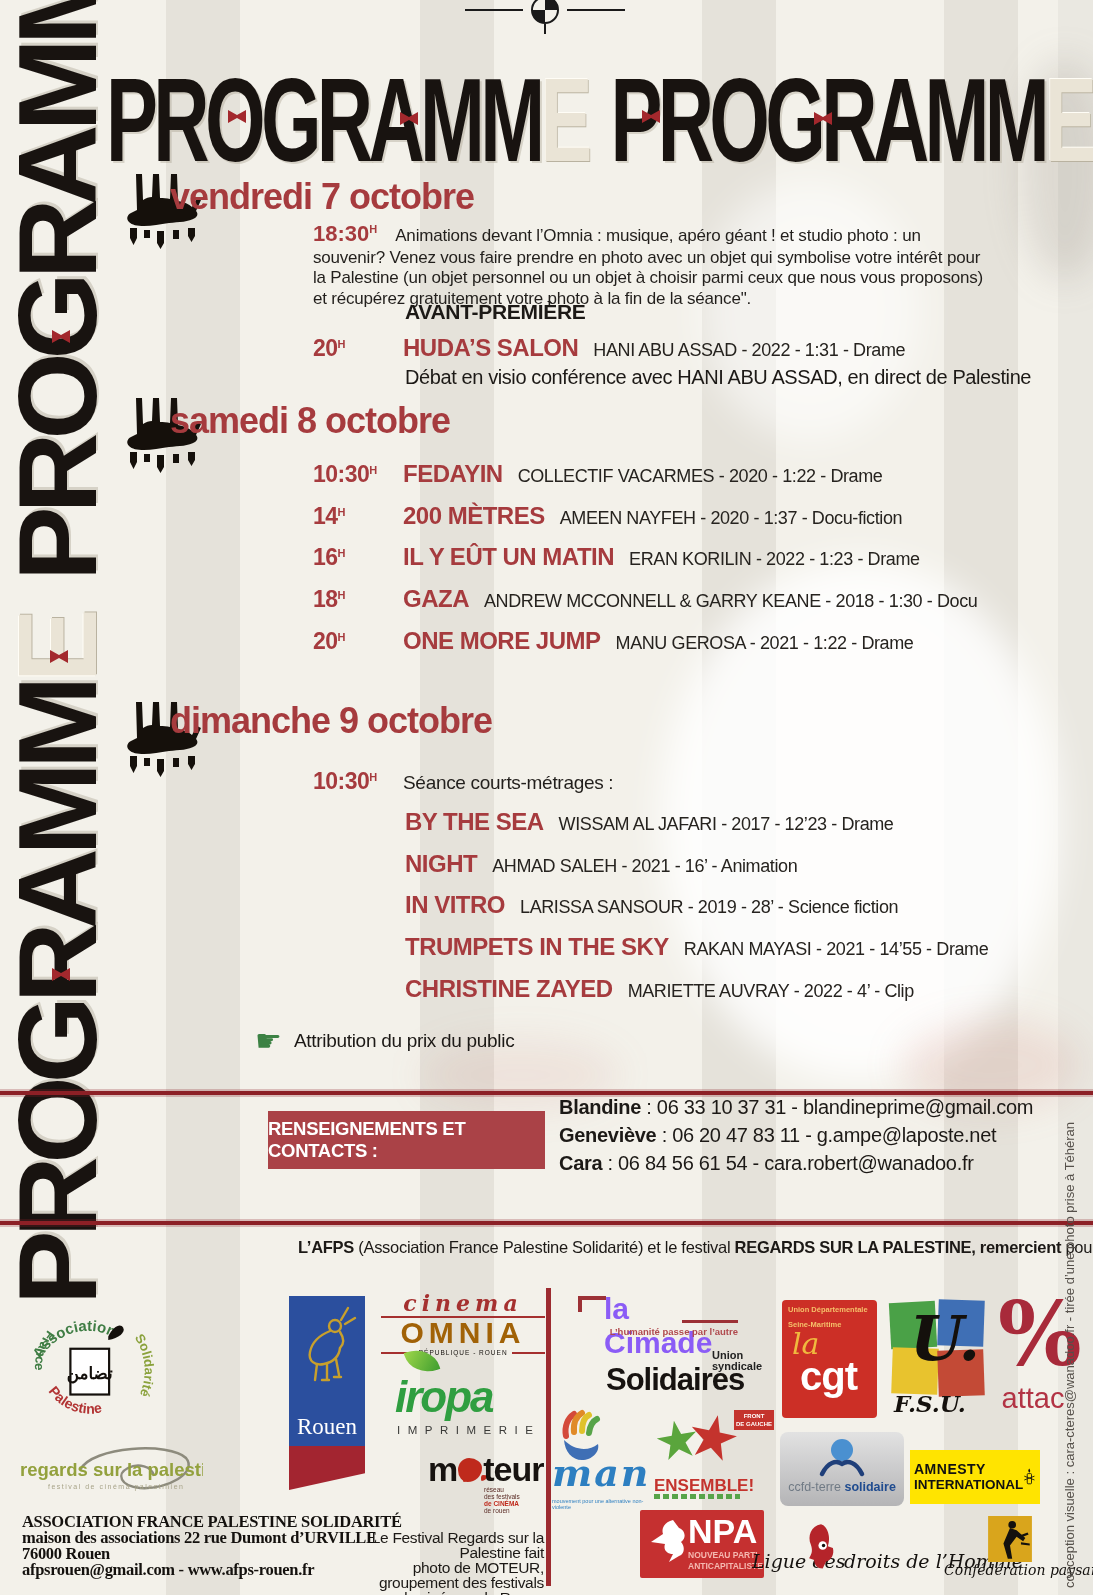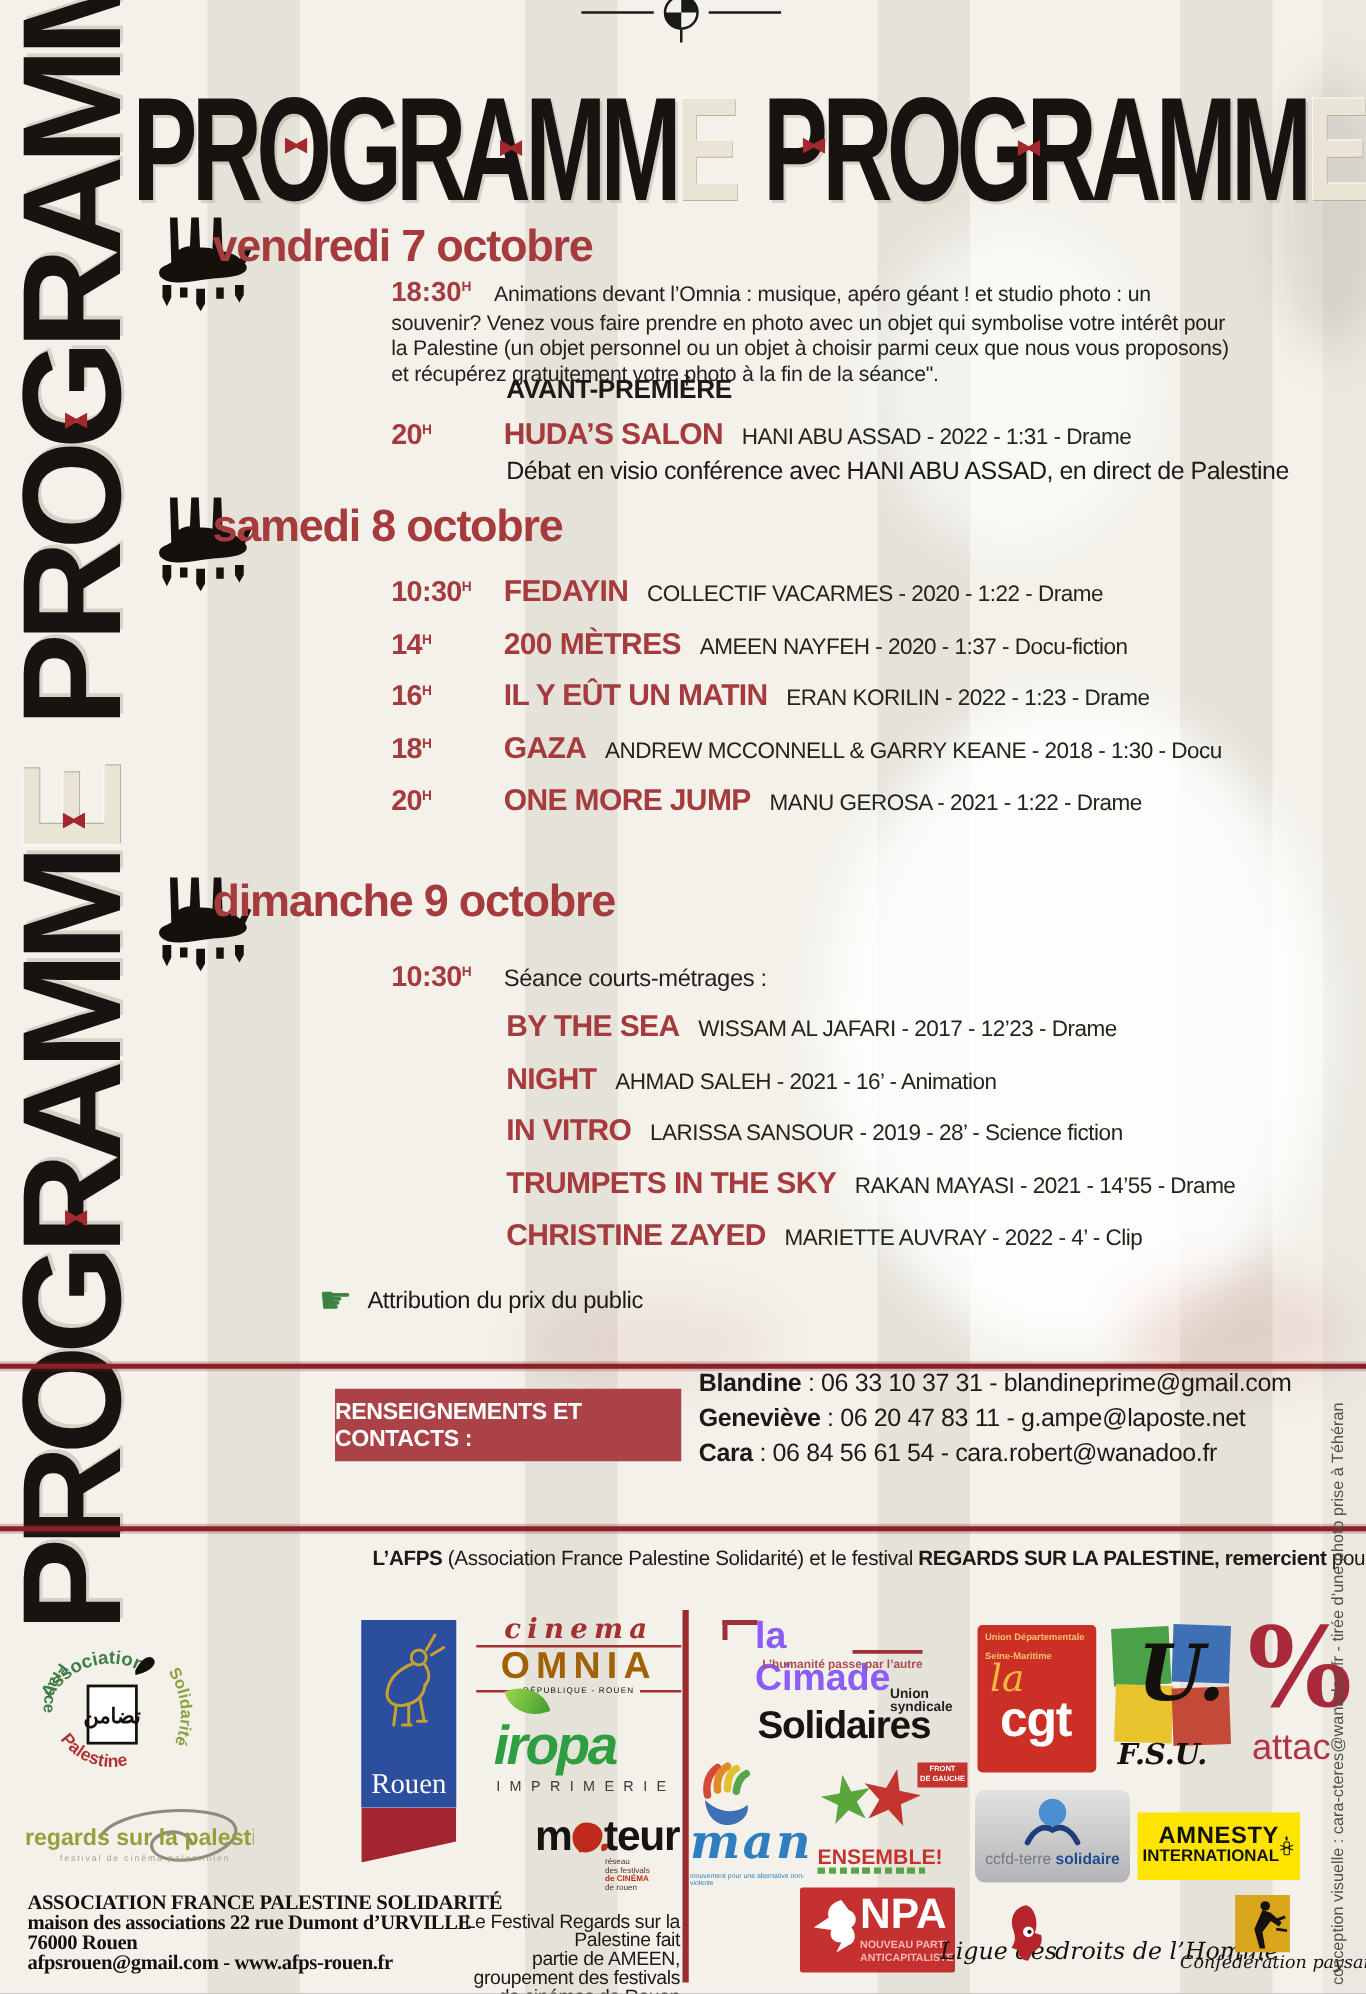--- a/index.html
+++ b/index.html
@@ -108,21 +108,21 @@
   .ensemble .star{position:absolute;font-size:52px;line-height:1;}
   .ensemble .tag{position:absolute;left:82px;top:2px;width:40px;background:#c4332d;color:#fff;font-size:6px;font-weight:bold;text-align:center;line-height:8px;padding:2px 0;}
   .ensemble .name{position:absolute;left:2px;top:68px;font-size:17px;font-weight:bold;color:#c4332d;}
   .ensemble .gl{position:absolute;left:2px;top:86px;width:86px;height:5px;background:repeating-linear-gradient(90deg,#57a449 0 6px,transparent 6px 9px);}
   .ccfd{left:780px;top:1432px;width:124px;height:74px;background:linear-gradient(180deg,#e2e2e2,#b4b4b6);border-radius:8px;}
   .ccfd .txt{position:absolute;left:0;top:48px;width:124px;text-align:center;font-size:12.5px;}
   .ccfd .g{color:#707a85;}
   .ccfd .bl{color:#1f4b8f;font-weight:bold;}
   .amnesty{left:910px;top:1450px;width:130px;height:54px;background:#ffe400;display:flex;align-items:center;padding:0 4px;box-sizing:border-box;}
   .amnesty .lines{flex:1;font-weight:bold;color:#111;line-height:16px;}
-  .amnesty .l1{font-size:19px;letter-spacing:.5px;text-align:right;}
+  .amnesty .l1{font-size:14px;letter-spacing:.5px;}
   .amnesty .l2{font-size:13.5px;}
   .npa{left:608px;top:1510px;width:124px;height:68px;background:#c53030;border-radius:2px;margin-left:32px;}
   .npa .name{position:absolute;left:48px;top:2px;font-size:34px;font-weight:bold;color:#fff;}
   .npa .s{position:absolute;left:48px;font-size:8.5px;font-weight:bold;color:#f5b8b0;}
   .ldh{left:752px;top:1516px;width:180px;height:70px;}
   .ldh .scr{position:absolute;top:34px;font-family:"DejaVu Serif",serif;font-style:italic;font-size:19px;color:#14110e;white-space:nowrap;}
   .confp{left:944px;top:1516px;width:130px;height:68px;}
   .confp .scr{position:absolute;left:0;top:46px;font-family:"DejaVu Serif",serif;font-style:italic;font-size:14px;color:#14110e;white-space:nowrap;}
   .afps-circle{left:22px;top:1290px;}
   .regards{left:18px;top:1436px;}
@@ -447,19 +447,19 @@
 
   <div class="address">
     <div>ASSOCIATION FRANCE PALESTINE SOLIDARITÉ</div>
     <div>maison des associations 22 rue Dumont d’URVILLE</div>
     <div>76000 Rouen</div>
     <div>afpsrouen@gmail.com - www.afps-rouen.fr</div>
   </div>
 
   <div class="mnote">
     <div>Le Festival Regards sur la Palestine fait</div>
-    <div>partie de AMEEN, groupement des festivals</div>
+    <div>photo de MOTEUR, groupement des festivals</div>
     <div>de cinémas de Rouen</div>
   </div>
 
   <div class="credit">conception visuelle : cara-cteres@wanadoo.fr - tirée d’une photo prise à Téhéran</div>
 
 </div>
 
 </body></html>

